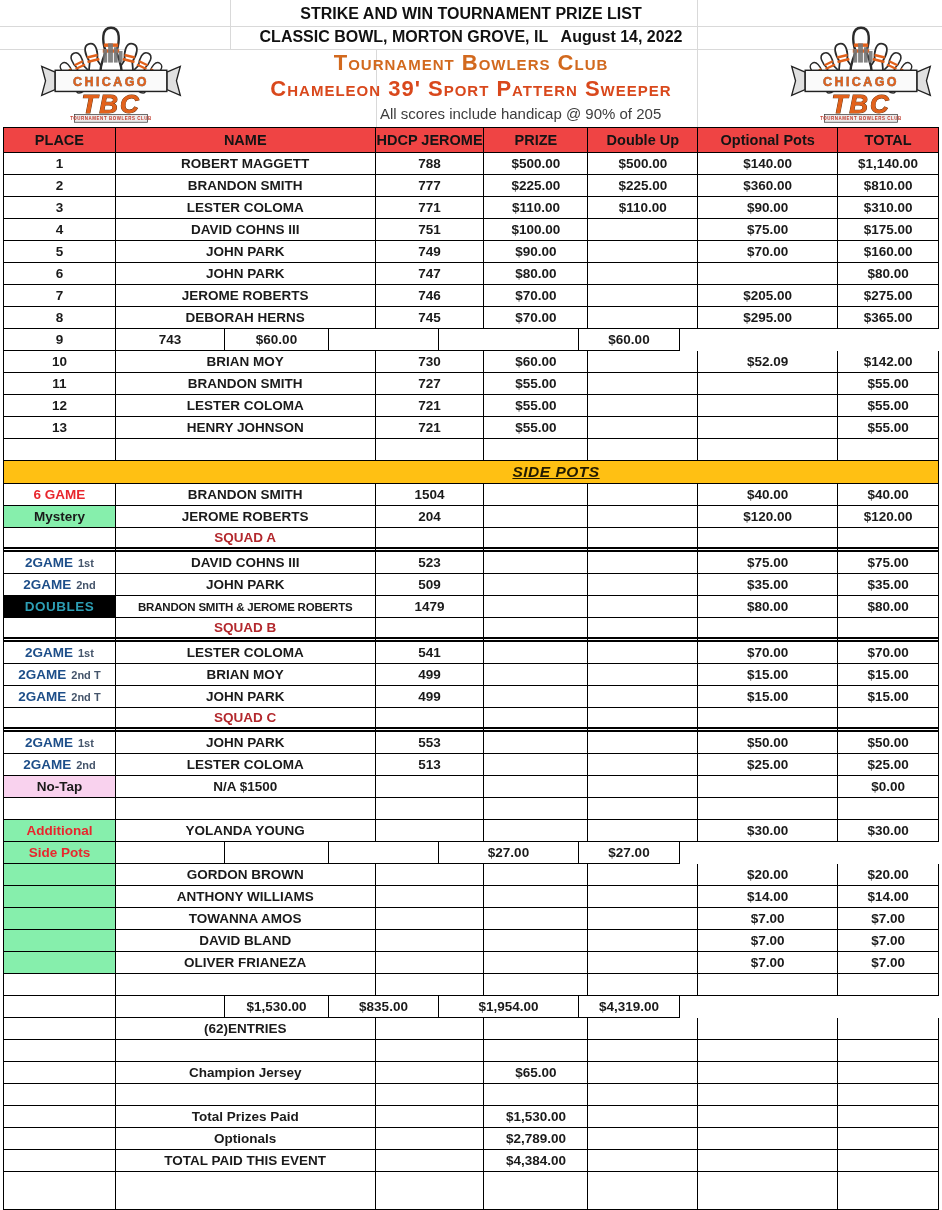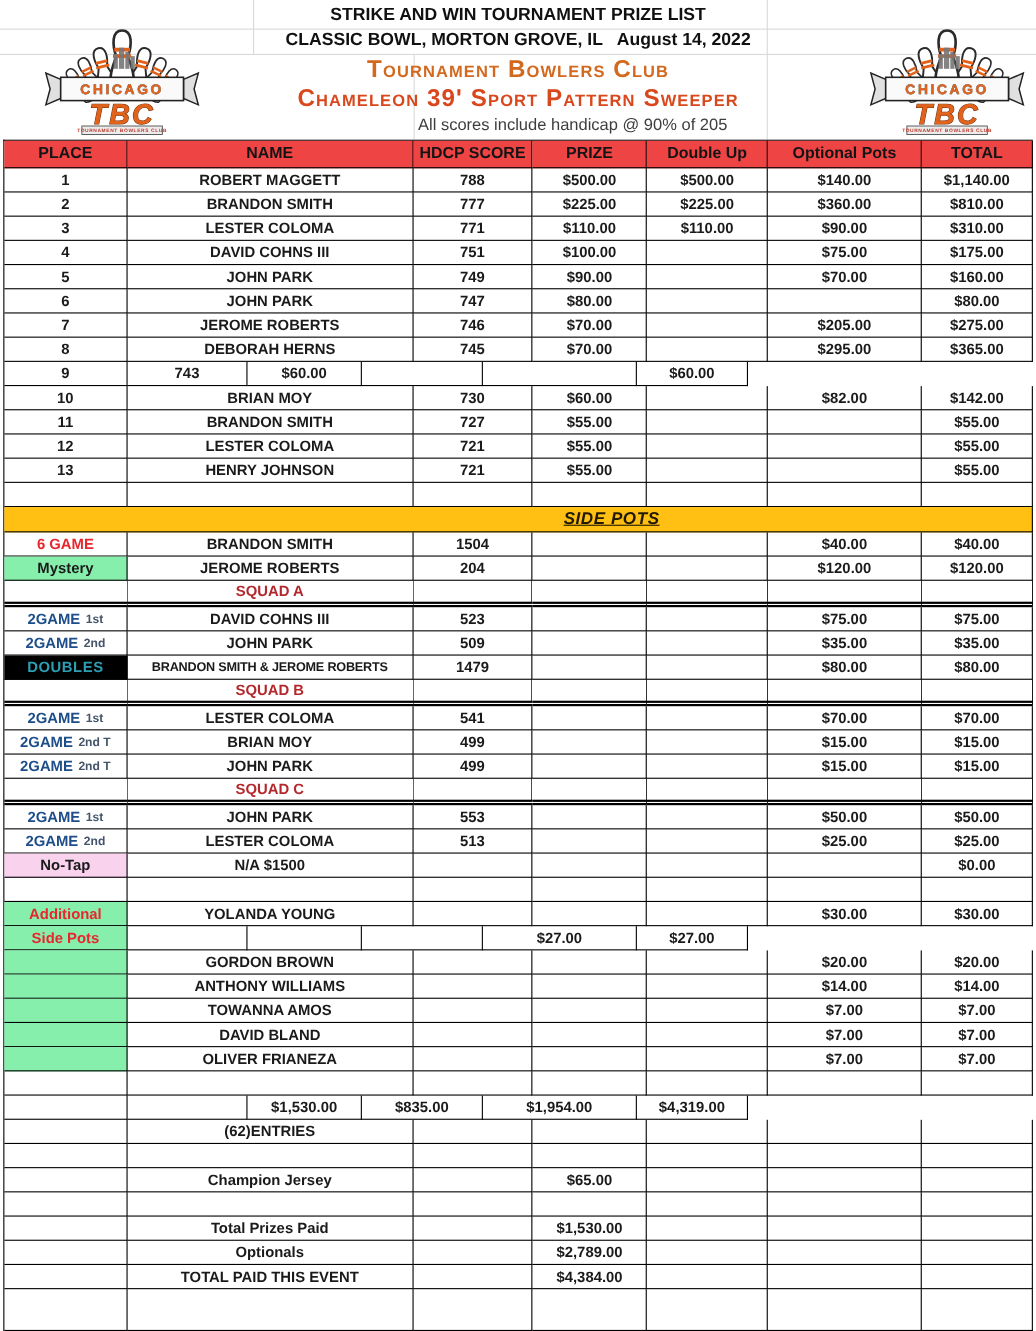--- a/index.html
+++ b/index.html
@@ -107,21 +107,21 @@
     <use href="#tbc-logo-sym" width="160" height="124"></use>
   </svg>
   <svg class="logo logo-right" viewBox="0 0 160 124">
     <use href="#tbc-logo-sym" width="160" height="124"></use>
   </svg>
 
   <div class="ptable">
     <div class="rows" id="main-rows"><div class="trow head">
           <div class="cell hcell c-place">PLACE</div>
           <div class="cell hcell c-name">NAME</div>
-          <div class="cell hcell c-score">HDCP SCORE</div>
+          <div class="cell hcell c-score">HDCP JEROME</div>
           <div class="cell hcell c-prize">PRIZE</div>
           <div class="cell hcell c-double">Double Up</div>
           <div class="cell hcell c-opt">Optional Pots</div>
           <div class="cell hcell c-total">TOTAL</div>
         </div><div class="trow">
           <div class="cell c-place">
             <span class="plab">1</span>
           </div>
           <div class="cell c-name">
             <span>ROBERT MAGGETT</span>
@@ -306,21 +306,21 @@
             <span>BRIAN MOY</span>
           </div>
           <div class="cell c-score">
             <span>730</span>
           </div>
           <div class="cell c-prize">
             <span>$60.00</span>
           </div>
           <div class="cell c-double"></div>
           <div class="cell c-opt">
-            <span>$82.00</span>
+            <span>$52.09</span>
           </div>
           <div class="cell c-total">
             <span>$142.00</span>
           </div>
         </div><div class="trow">
           <div class="cell c-place">
             <span class="plab">11</span>
           </div>
           <div class="cell c-name">
             <span>BRANDON SMITH</span>

